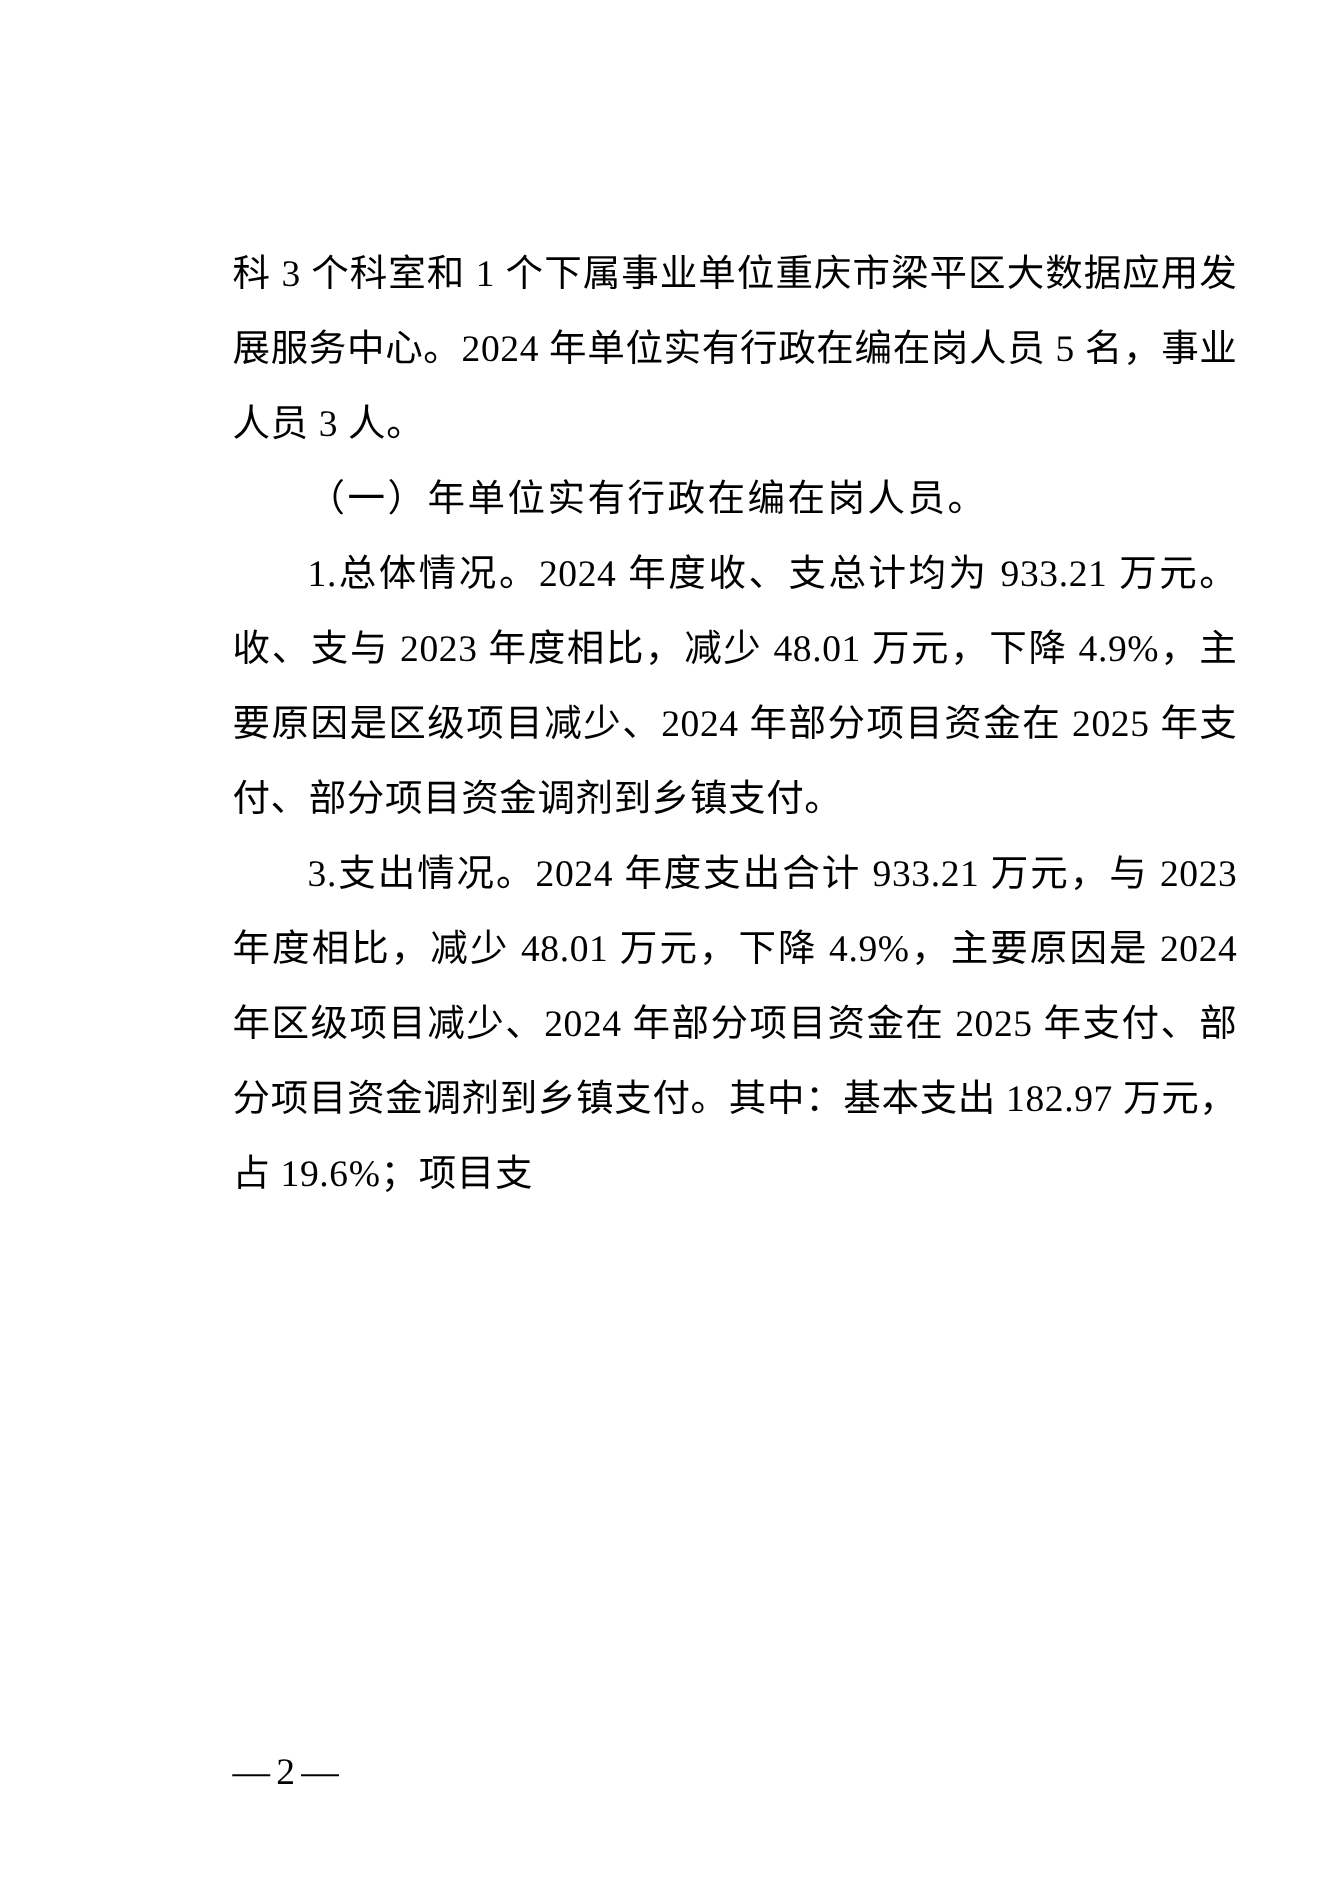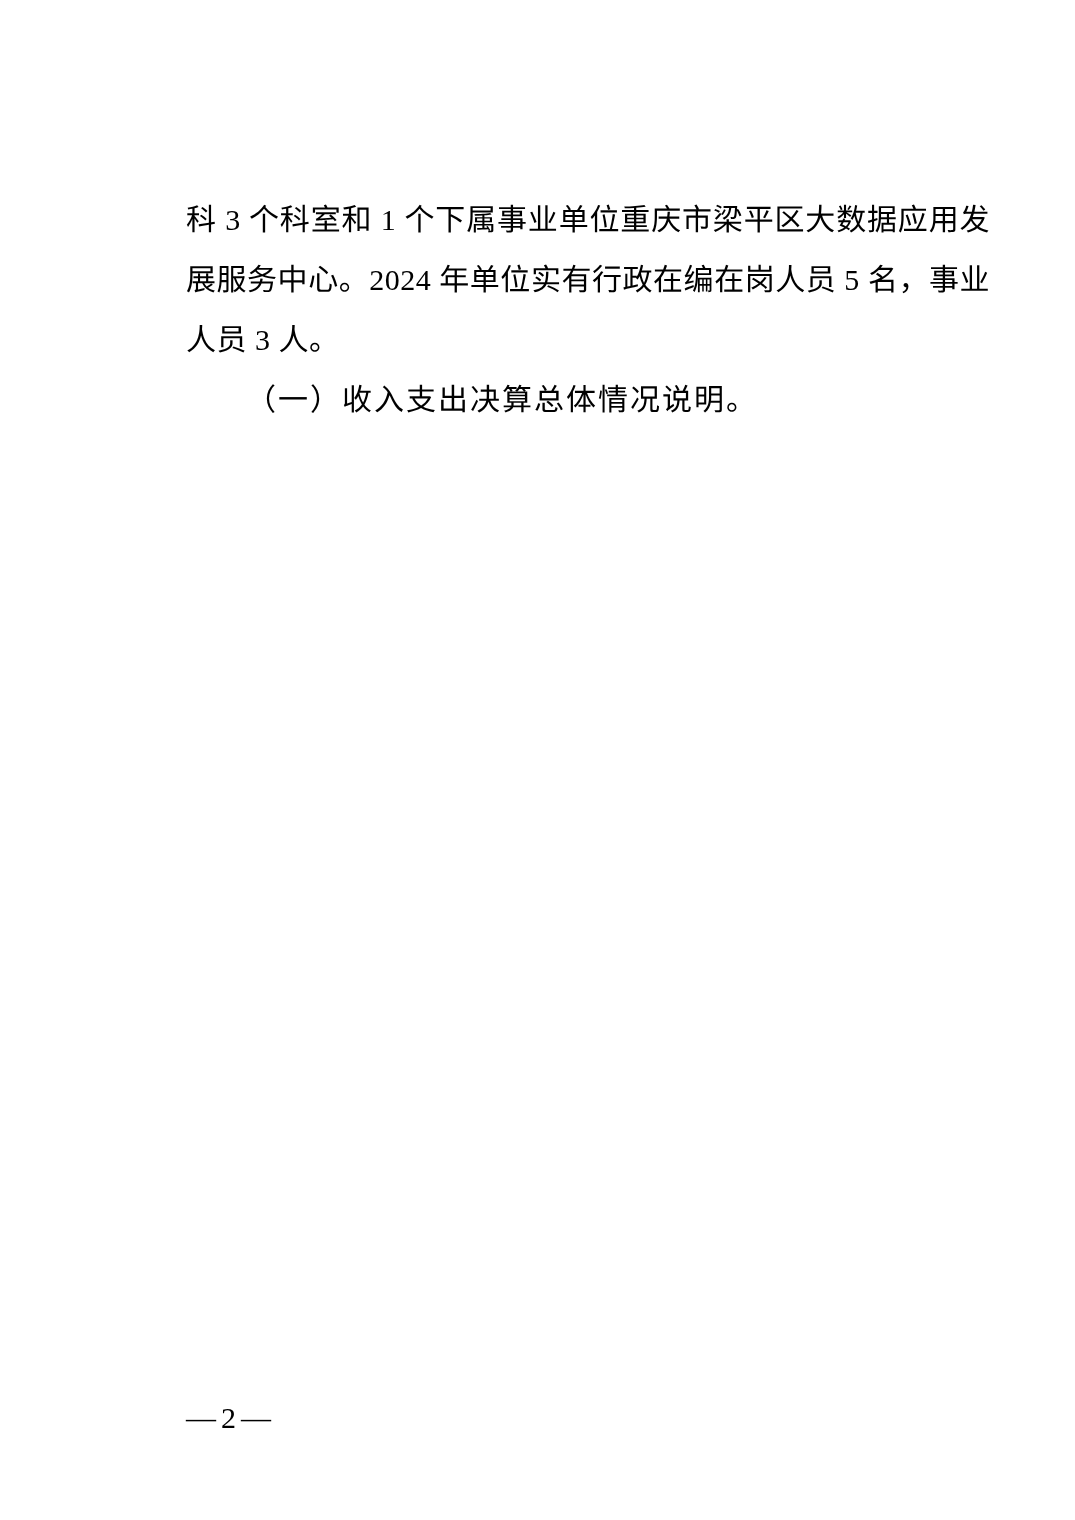--- a/index.html
+++ b/index.html
@@ -65,16 +65,18 @@
     color: #000000;
     letter-spacing: 5px;
   }
 </style>
 </head>
 <body>
 
 <div class="page">
   <div class="content">
     <p class="para">科 3 个科室和 1 个下属事业单位重庆市梁平区大数据应用发展服务中心。2024 年单位实有行政在编在岗人员 5 名，事业人员 3 人。</p>
-    <p class="heading3">（一）收入支出决算总体情况说明。</p>
+    <p class="heading3">（一）年单位实有行政在编在岗人员。</p>
+    <p class="para indent">1.总体情况。2024 年度收、支总计均为 933.21 万元。收、支与 2023 年度相比，减少 48.01 万元，下降 4.9%，主要原因是区级项目减少、2024 年部分项目资金在 2025 年支付、部分项目资金调剂到乡镇支付。</p>
+    <p class="para indent">3.支出情况。2024 年度支出合计 933.21 万元，与 2023 年度相比，减少 48.01 万元，下降 4.9%，主要原因是 2024 年区级项目减少、2024 年部分项目资金在 2025 年支付、部分项目资金调剂到乡镇支付。其中：基本支出 182.97 万元，占 19.6%；项目支</p>
   </div>
   <div class="pagenum">—2—</div>
 </div>
 
 </body></html>

